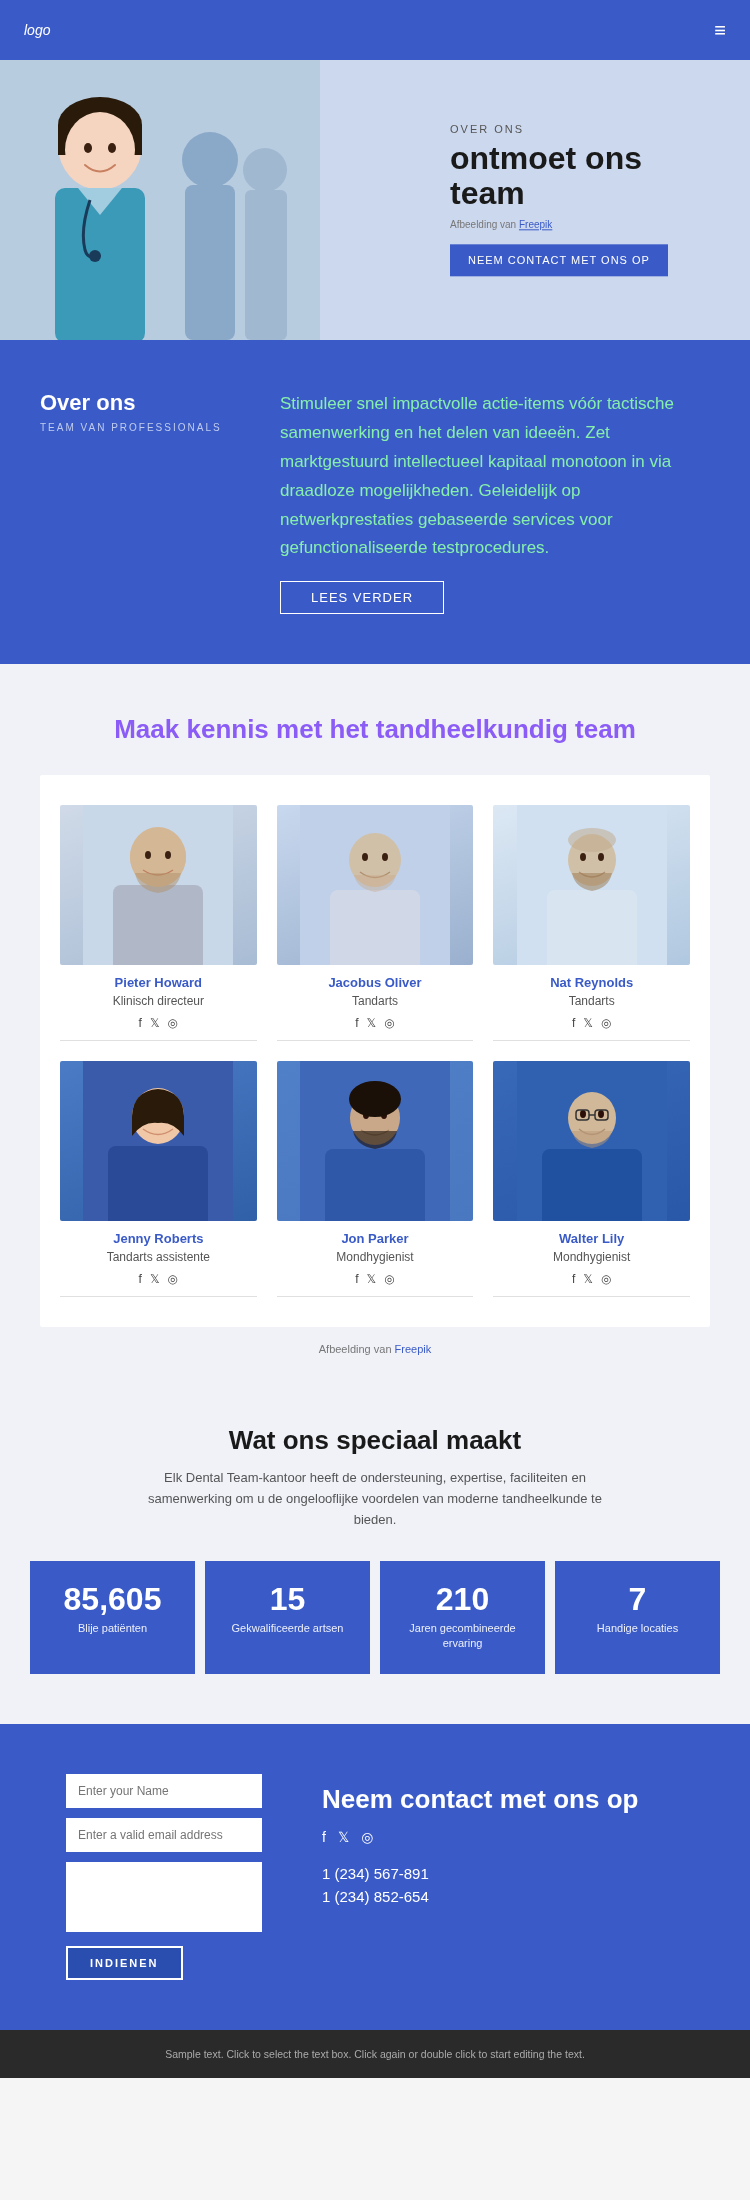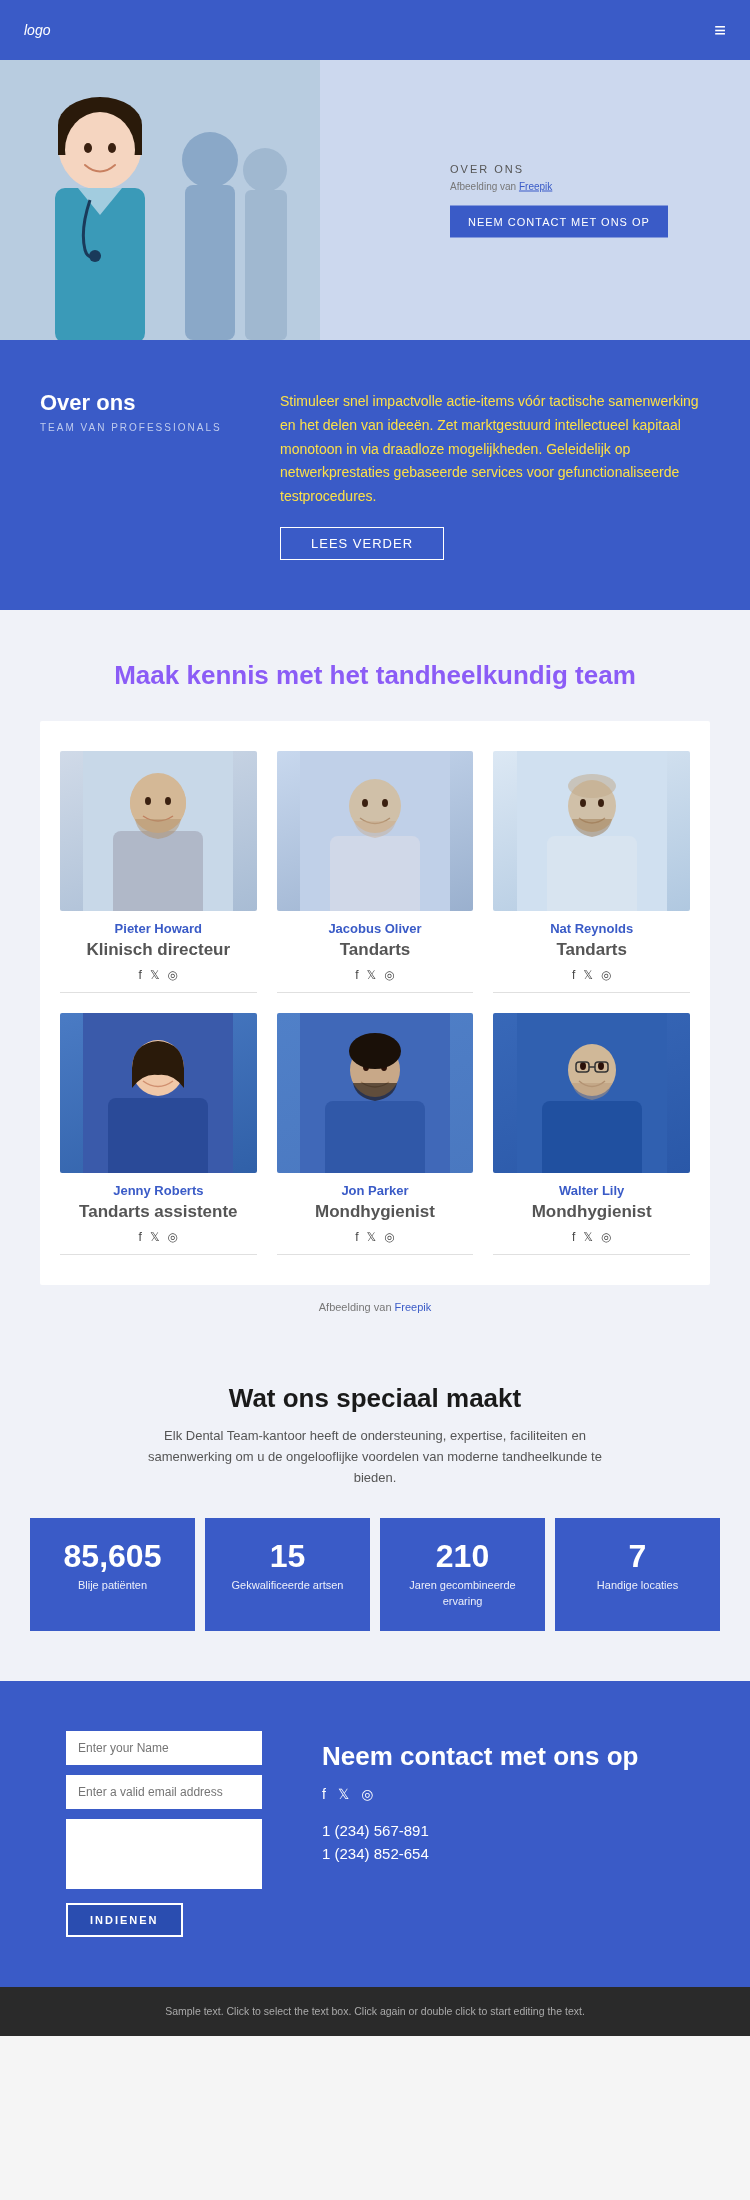--- a/index.html
+++ b/index.html
@@ -80,21 +80,21 @@
       background: #3a5bc7;
       padding: 50px 40px;
       display: flex;
       gap: 40px;
       align-items: flex-start;
     }
     .about-left { width: 200px; flex-shrink: 0; }
     .about-left h2 { font-size: 22px; font-weight: 900; color: #fff; margin-bottom: 6px; }
     .about-left .sub { font-size: 10px; letter-spacing: 2px; color: #c0ccee; text-transform: uppercase; }
     .about-right { flex: 1; }
-    .about-right p { font-size: 14px; color: #fde047; line-height: 1.7; margin-bottom: 18px; }
+    .about-right p { font-size: 17px; color: #86efac; line-height: 1.7; margin-bottom: 18px; }
     .btn-lees {
       display: inline-block;
       border: 1px solid #fff;
       color: #fff;
       font-size: 13px;
       padding: 8px 30px;
       cursor: pointer;
       background: transparent;
       letter-spacing: 1px;
       text-transform: uppercase;
@@ -140,24 +140,23 @@
     .photo-4 { background: linear-gradient(160deg, #4a7bc4 0%, #3060a8 100%); }
     .photo-5 { background: linear-gradient(160deg, #5080c8 0%, #4a78c0 100%); }
     .photo-6 { background: linear-gradient(160deg, #3868b8 0%, #2a58a8 100%); }
     .team-name {
       font-size: 13px;
       color: #3a5bc7;
       font-weight: 600;
       margin-bottom: 4px;
     }
     .team-role {
-      font-size: 17px;
+      font-size: 12px;
       color: #555;
       margin-bottom: 8px;
-      font-weight: bold;
     }
     .team-social {
       display: flex;
       justify-content: center;
       gap: 8px;
       margin-bottom: 10px;
     }
     .social-icon {
       font-size: 12px;
       color: #444;
@@ -322,20 +321,21 @@
       <rect x="55" y="128" width="90" height="155" rx="10" fill="#3a9ab8"></rect>
 
       <path d="M78 128 L100 155 L122 128" fill="#e8eef8" opacity="0.6"></path>
 
       <path d="M90 140 Q80 170 85 190 Q88 200 95 195" stroke="#1a3a5a" stroke-width="3" fill="none"></path>
       <circle cx="95" cy="196" r="6" fill="#1a3a5a"></circle>
     </svg>
   </div>
   <div class="hero-text">
     <div class="over-ons-label">OVER ONS</div>
+    <h1 class="hero-title">ontmoet ons team</h1>
     <div class="freepik-credit">
       <span>Afbeelding van</span> <a>Freepik</a>
     </div>
     <button class="btn-contact">NEEM CONTACT MET ONS OP</button>
   </div>
 </section>
 
 <section class="about-section">
   <div class="about-left">
     <h2>Over ons</h2>

